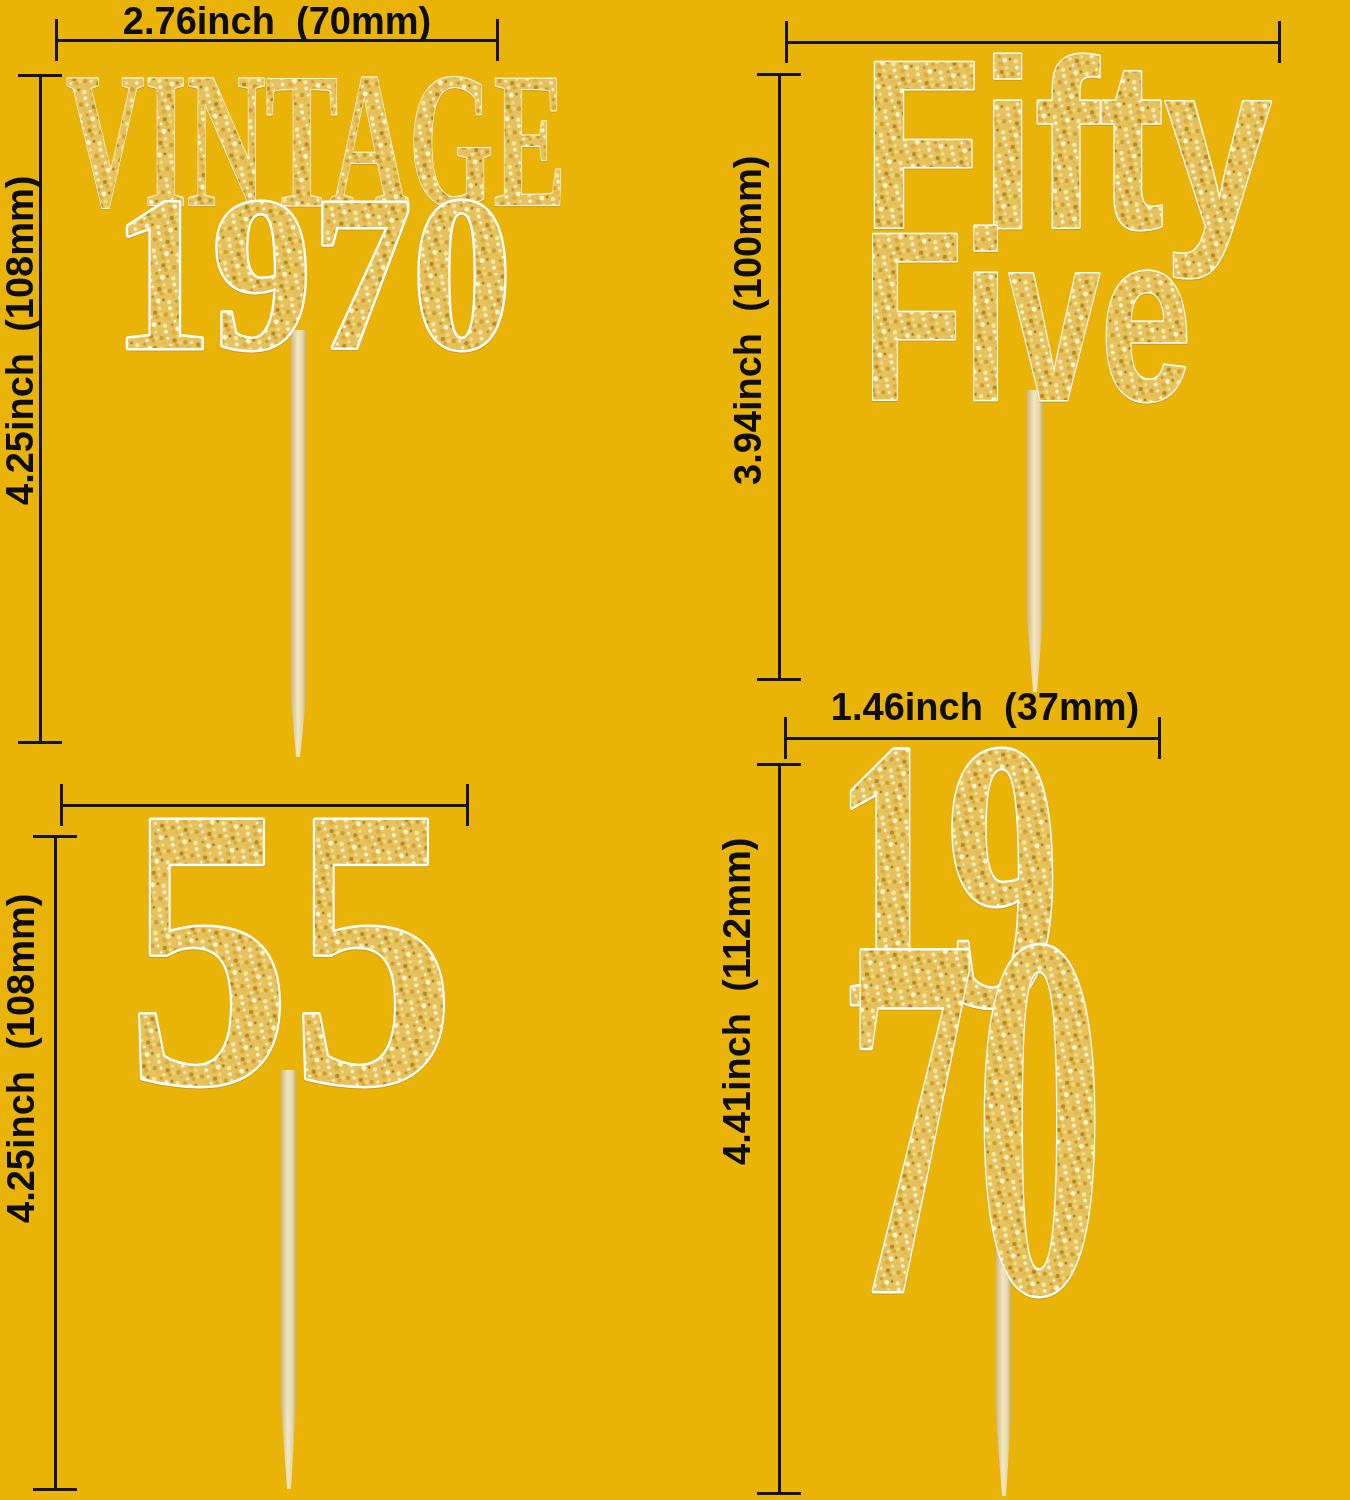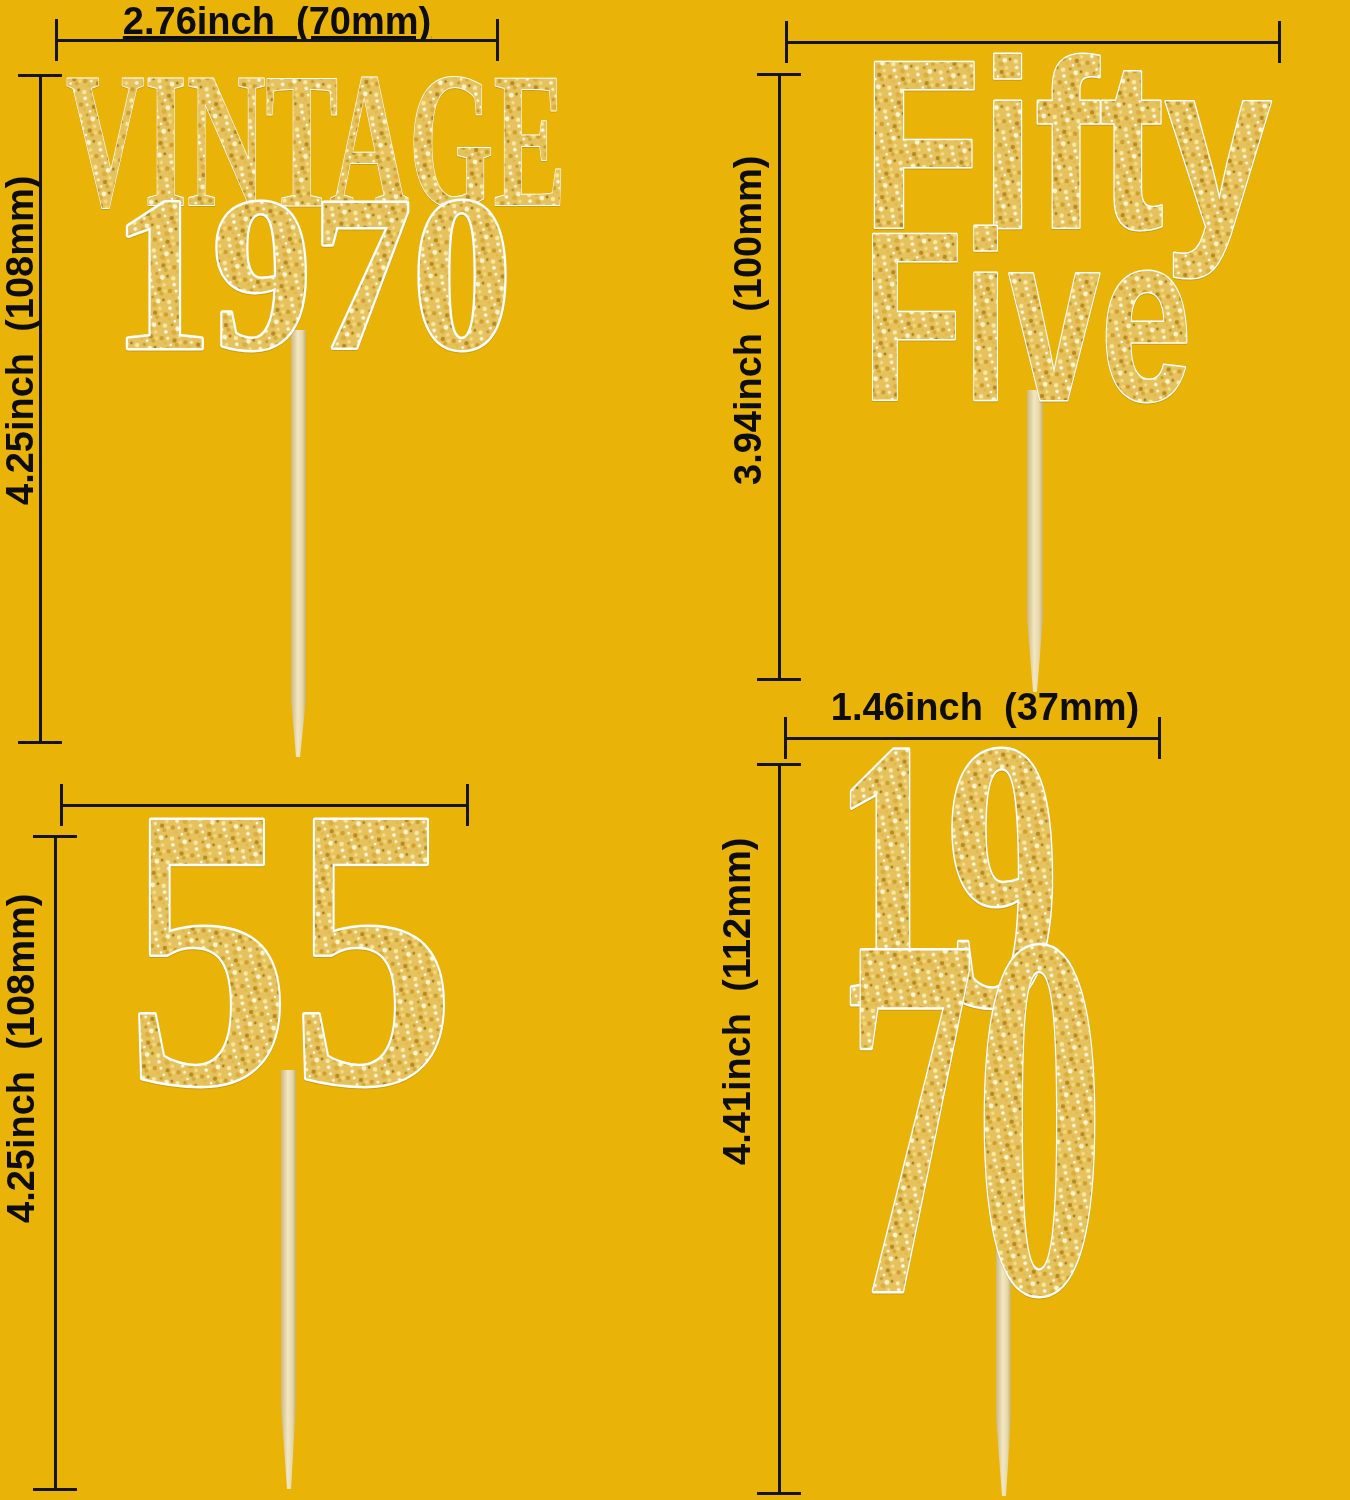--- a/index.html
+++ b/index.html
@@ -84,21 +84,21 @@
 
     <text class="g-sans topper-text" x="862" y="228" font-size="240" textLength="410" lengthAdjust="spacingAndGlyphs" stroke="#ffffff" stroke-width="3" paint-order="stroke" stroke-linejoin="round">Fifty</text>
     <text class="g-sans topper-text" x="862" y="400" font-size="240" textLength="330" lengthAdjust="spacingAndGlyphs" stroke="#ffffff" stroke-width="3" paint-order="stroke" stroke-linejoin="round">Five</text>
 
     <text class="g-serif topper-text" x="127" y="1082" font-size="400" textLength="328" lengthAdjust="spacingAndGlyphs" stroke="#ffffff" stroke-width="5" paint-order="stroke" stroke-linejoin="round">55</text>
 
     <text class="g-serif topper-text" x="833" y="1004" font-size="385" textLength="227" lengthAdjust="spacingAndGlyphs" stroke="#ffffff" stroke-width="5" paint-order="stroke" stroke-linejoin="round">19</text>
     <text class="g-serif topper-text" x="846" y="1291" font-size="520" textLength="258" lengthAdjust="spacingAndGlyphs" stroke="#ffffff" stroke-width="5" paint-order="stroke" stroke-linejoin="round">70</text>
   </svg>
 
-  <div class="dlabel" style="left:117px;top:0px;width:320px;text-decoration:underline;">2.76inch  (70mm)</div>
+  <div class="dlabel" style="left:117px;top:0px;width:320px;">2.76inch  (70mm)</div>
   <div class="dim hline" style="left:57px;top:39px;width:441px;"></div>
   <div class="dim tickv" style="left:55px;top:19px;"></div>
   <div class="dim tickv" style="left:496px;top:19px;"></div>
 
   <div class="dlabel rot" style="left:-135px;top:329px;width:310px;">4.25inch  (108mm)</div>
   <div class="dim vline" style="left:39px;top:75px;height:669px;"></div>
   <div class="dim tickh" style="left:18px;top:74px;"></div>
   <div class="dim tickh" style="left:18px;top:741px;"></div>
 
   <div class="dim hline" style="left:787px;top:41px;width:493px;"></div>

